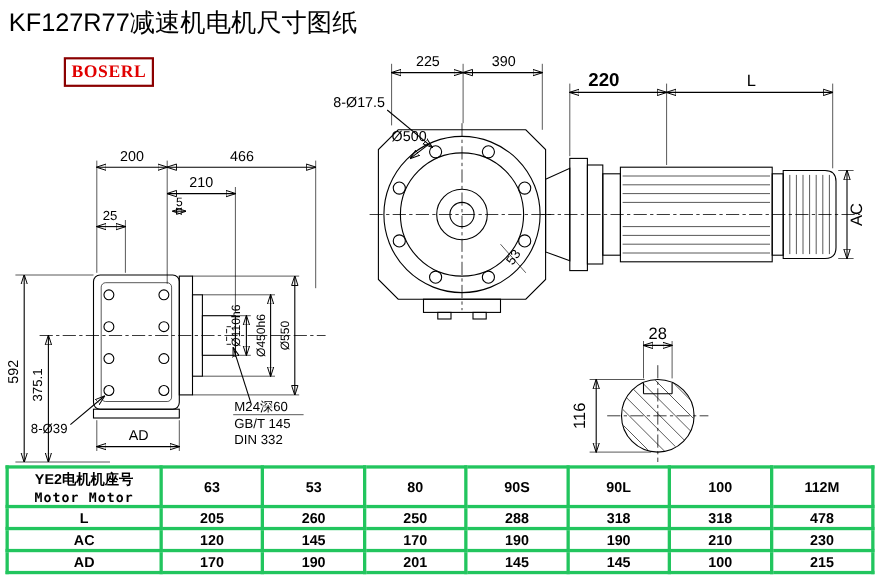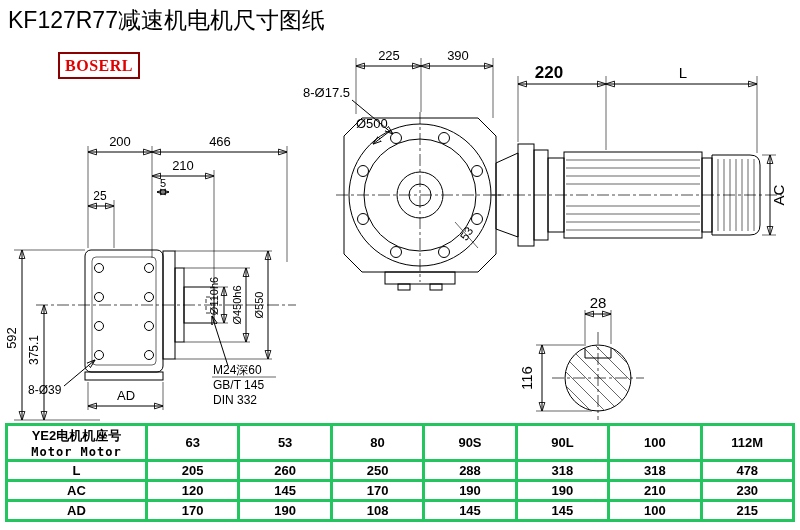--- a/index.html
+++ b/index.html
@@ -261,20 +261,20 @@
       <td>170</td>
       <td>190</td>
       <td>190</td>
       <td>210</td>
       <td>230</td>
     </tr>
     <tr>
       <td>AD</td>
       <td>170</td>
       <td>190</td>
-      <td>108</td>
+      <td>201</td>
       <td>145</td>
       <td>145</td>
       <td>100</td>
       <td>215</td>
     </tr>
   </tbody>
 </table>
 
 </body></html>

